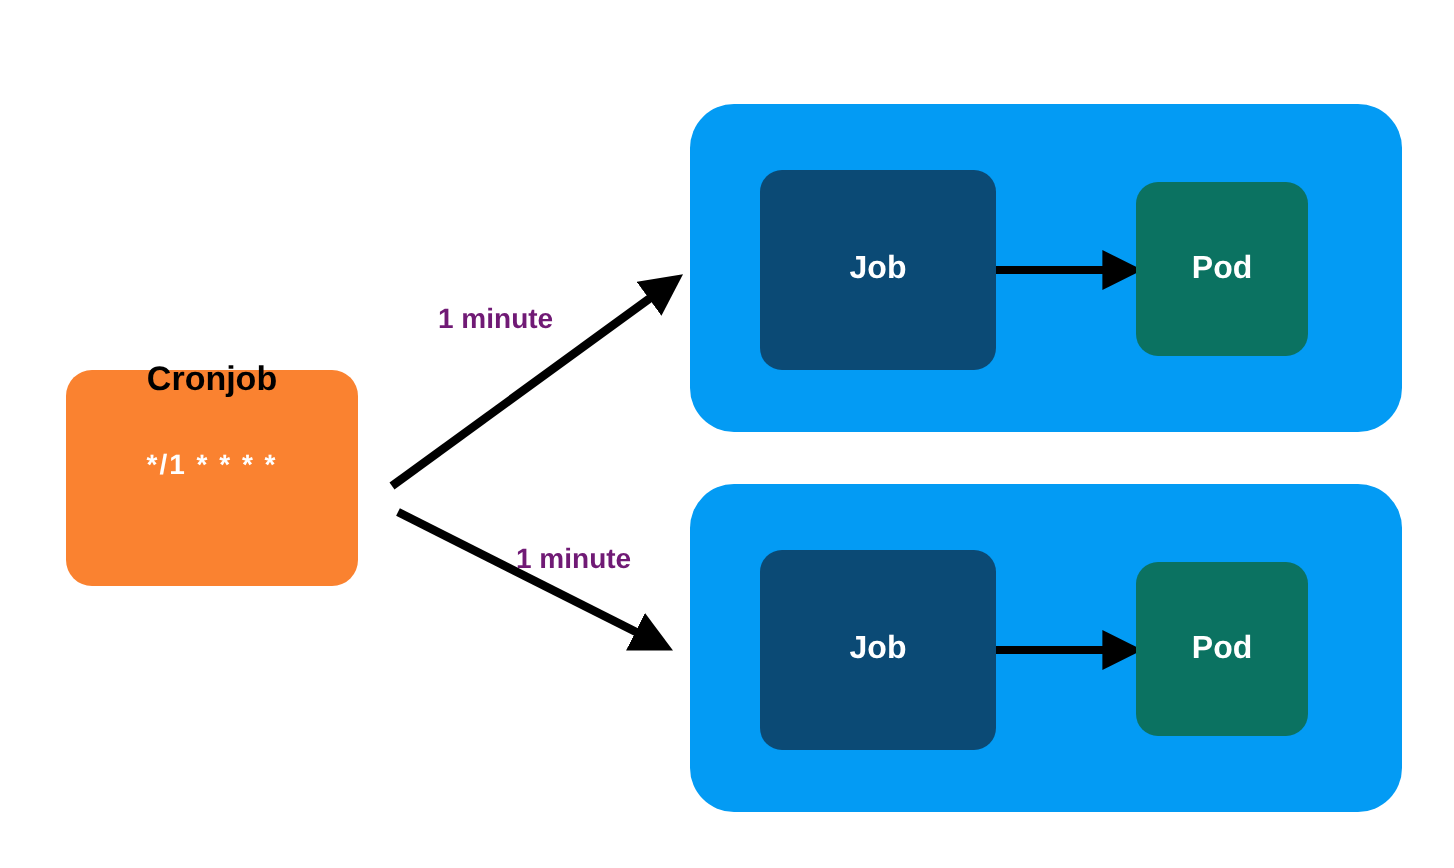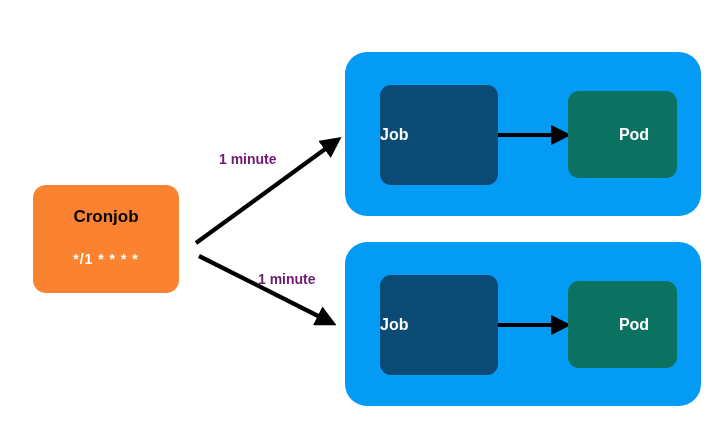--- a/index.html
+++ b/index.html
@@ -21,21 +21,20 @@
     position: absolute;
     left: 33px;
     top: 185px;
     width: 146px;
     height: 108px;
     background: #FA8230;
     border-radius: 13px;
     display: flex;
     flex-direction: column;
     align-items: center;
-    justify-content: center;
     box-sizing: border-box;
   }
   .cronjob-title {
     color: #000000;
     font-size: 17px;
     font-weight: bold;
     line-height: 1;
     margin-top: -4px;
   }
   .cronjob-schedule {
@@ -63,40 +62,40 @@
   .job-box {
     position: absolute;
     left: 35px;
     top: 33px;
     width: 118px;
     height: 100px;
     background: #0B4A75;
     border-radius: 11px;
     display: flex;
     align-items: center;
+    justify-content: center;
   }
   .job-label {
     color: #ffffff;
     font-size: 16px;
     font-weight: bold;
     line-height: 1;
   }
 
   .pod-box {
     position: absolute;
     left: 223px;
     top: 39px;
     width: 86px;
     height: 87px;
     background: #0B7261;
     border-radius: 11px;
     display: flex;
     align-items: center;
     justify-content: center;
-    padding-left: 23px;
   }
   .pod-label {
     color: #ffffff;
     font-size: 16px;
     font-weight: bold;
     line-height: 1;
   }
 
   .inner-arrow {
     position: absolute;

